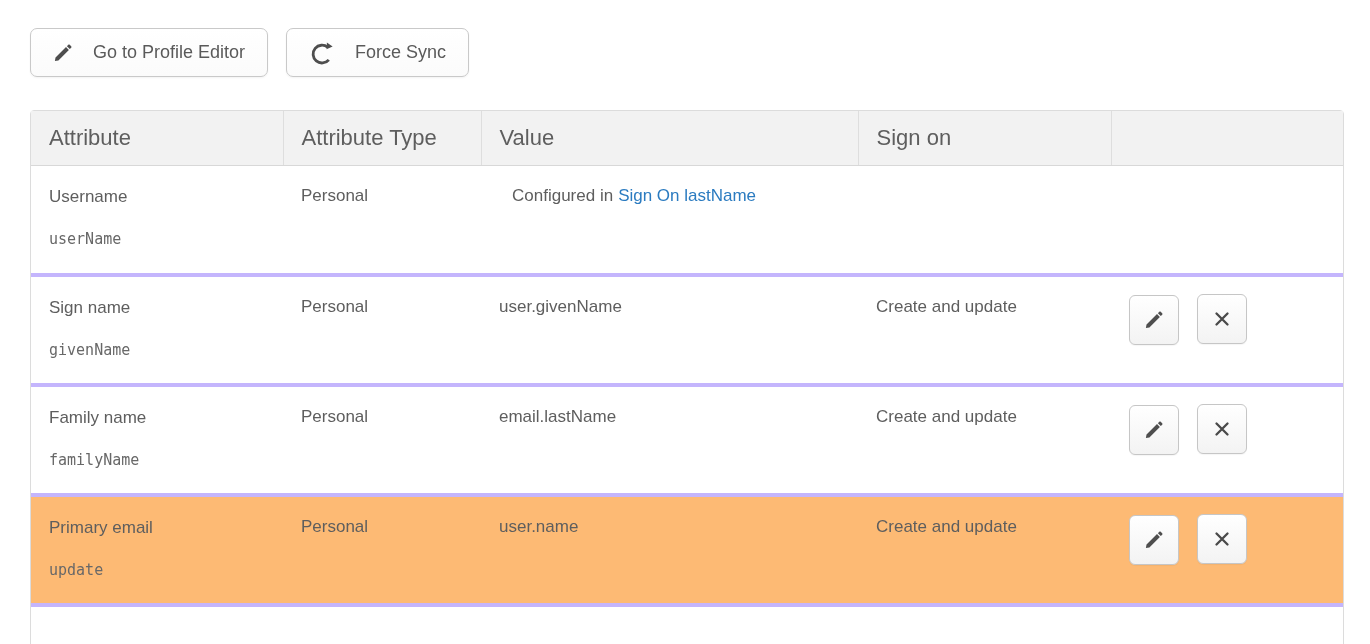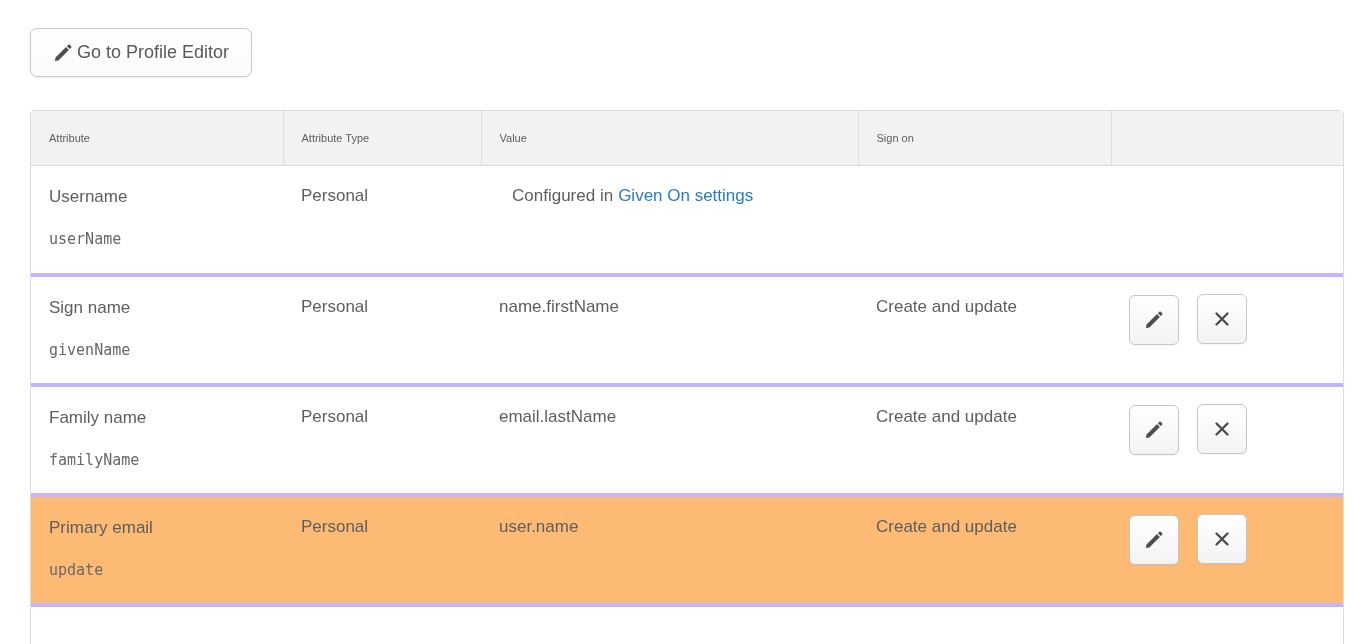--- a/index.html
+++ b/index.html
@@ -10,21 +10,21 @@
     background: #ffffff;
     font-family: "Liberation Sans", sans-serif;
     color: #5e5e5e;
   }
   
   .toolbar {
     position: absolute; left: 30px; top: 28px;
     display: flex; gap: 18px;
   }
   .btn {
-    display: inline-flex; align-items: center; gap: 4px;
+    display: inline-flex; align-items: center; gap: 20px;
     height: 49px; padding: 0 22px;
     background: linear-gradient(#ffffff, #fbfbfb);
     border: 1px solid #c9c9c9; border-radius: 7px;
     box-shadow: 0 1px 2px rgba(0,0,0,0.05);
     font-size: 18px; color: #5a5a5a;
     cursor: pointer; white-space: nowrap;
   }
   .btn svg { flex: 0 0 auto; }
   
   .table-wrap {
@@ -37,21 +37,21 @@
   }
   col.c1 { width: 252px; }
   col.c2 { width: 198px; }
   col.c3 { width: 377px; }
   col.c4 { width: 253px; }
   thead th {
     height: 54px;
     background: #f2f2f2;
     border-bottom: 1px solid #d8d8d8;
     border-right: 1px solid #dedede;
-    font-weight: 400; font-size: 11px; color: #5e5e5e;
+    font-weight: 400; font-size: 22px; color: #5e5e5e;
     text-align: left; padding: 0 0 0 18px;
     vertical-align: middle;
   }
   thead th:last-child { border-right: none; }
   tbody td {
     vertical-align: top;
     padding: 20px 0 0 18px;
     font-size: 17px; color: #5e5e5e;
     border-bottom: 4px solid #c4b5fd;
   }
@@ -83,20 +83,29 @@
 
 <div class="toolbar">
   <button class="btn">
     <span style="display:inline-flex;">
       <svg width="20" height="20" viewBox="0 0 20 20">
         <path d="M2.5 14.6 L1.9 18.1 L5.4 17.5 L15.9 7.0 L13.0 4.1 Z M13.9 3.2 L16.8 6.1 L18.2 4.7 C18.6 4.3 18.6 3.7 18.2 3.3 L16.7 1.8 C16.3 1.4 15.7 1.4 15.3 1.8 Z" fill="#4e4e4e"></path>
       </svg>
     </span>
     <span>Go to Profile Editor</span>
   </button>
+  <button class="btn">
+    <span style="display:inline-flex;">
+      <svg width="26" height="26" viewBox="0 0 24 24">
+        <path d="M 17.27 6.72 A 8.2 8.2 0 1 0 18.28 18.27" fill="none" stroke="#4e4e4e" stroke-width="2.6"></path>
+        <polygon points="16.2,8.6 16.5,2.4 21.8,5.9" fill="#4e4e4e"></polygon>
+      </svg>
+    </span>
+    <span>Force Sync</span>
+  </button>
 </div>
 
 <div class="table-wrap">
   <table class="attr-table">
     <colgroup>
         <col class="c1">
         <col class="c2">
         <col class="c3">
         <col class="c4">
         <col class="c5">
@@ -112,33 +121,33 @@
     </thead>
     <tbody>
 
       <tr>
         <td>
           <div class="attr-label">Username</div>
           <div class="attr-key">userName</div>
         </td>
         <td>Personal</td>
         <td>
-          <span class="value-prefix">Configured in</span><a class="value-link">Given On settings</a>
+          <span class="value-prefix">Configured in</span><a class="value-link">Sign On lastName</a>
         </td>
         <td></td>
         <td class="actions-cell"></td>
       </tr>
 
       <tr>
         <td>
           <div class="attr-label">Sign name</div>
           <div class="attr-key">givenName</div>
         </td>
         <td>Personal</td>
-        <td>name.firstName</td>
+        <td>user.givenName</td>
         <td>Create and update</td>
         <td class="actions-cell">
           <button class="icon-btn">
             <span style="display:inline-flex;">
               <svg width="20" height="20" viewBox="0 0 20 20">
                 <path d="M2.5 14.6 L1.9 18.1 L5.4 17.5 L15.9 7.0 L13.0 4.1 Z M13.9 3.2 L16.8 6.1 L18.2 4.7 C18.6 4.3 18.6 3.7 18.2 3.3 L16.7 1.8 C16.3 1.4 15.7 1.4 15.3 1.8 Z" fill="#4e4e4e"></path>
               </svg>
             </span>
           </button><button class="icon-btn">
             <span style="display:inline-flex;">

